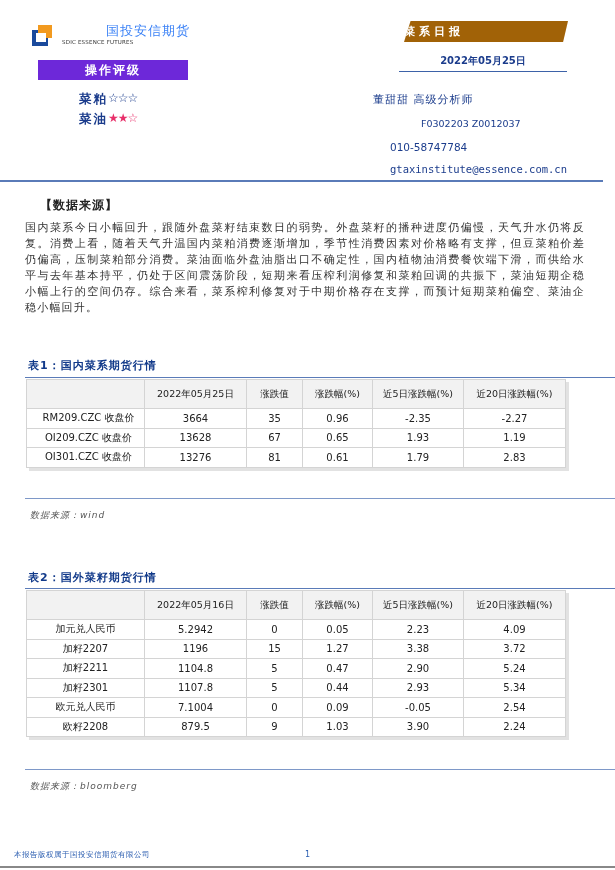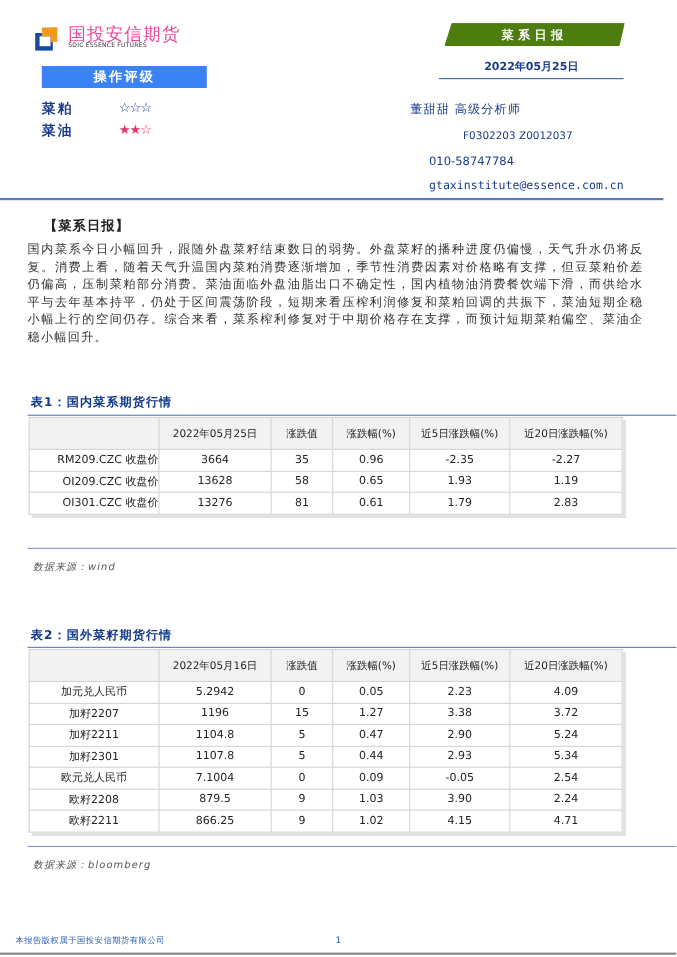--- a/index.html
+++ b/index.html
@@ -5,51 +5,51 @@
   * { box-sizing: border-box; margin: 0; padding: 0; }
   html, body { width: 615px; height: 870px; background: #ffffff; overflow: hidden; }
   body { position: relative; font-family: "DejaVu Sans", "Liberation Sans", sans-serif; color: #222; }
 
   .logo { position: absolute; left: 32px; top: 24px; display: flex; align-items: center; }
   .logo-mark { position: relative; width: 22px; height: 22px; margin-right: 8px; }
   .logo-mark .blue { position: absolute; left: 0; top: 6px; width: 16px; height: 16px; background: #1a4a9c; }
   .logo-mark .blue-in { position: absolute; left: 4px; top: 9px; width: 10px; height: 9px; background: #fff; }
   .logo-mark .orange { position: absolute; left: 6px; top: 1px; width: 14px; height: 8px; background: #f29a1f; }
   .logo-mark .orange2 { position: absolute; left: 14px; top: 1px; width: 6px; height: 13px; background: #f29a1f; }
-  .logo-text-cn { font-size: 16px; color: #ec4899; letter-spacing: 1px; line-height: 14px; }
+  .logo-text-cn { font-size: 13px; color: #3b82f6; letter-spacing: 1px; line-height: 14px; margin-left: 44px; }
   .logo-text-en { font-size: 5.5px; color: #333; letter-spacing: 0.2px; line-height: 8px; }
 
-  .rating-bar { position: absolute; left: 38px; top: 60px; width: 150px; height: 20px; background: #3b82f6; color: #fff; font-size: 12px; font-weight: bold; text-align: center; line-height: 20px; letter-spacing: 2px; }
+  .rating-bar { position: absolute; left: 38px; top: 60px; width: 150px; height: 20px; background: #6d28d9; color: #fff; font-size: 12px; font-weight: bold; text-align: center; line-height: 20px; letter-spacing: 2px; }
   .rating-row { position: absolute; left: 38px; display: flex; font-size: 12.5px; color: #1b3c8c; font-weight: bold; }
-  .rating-row .name { width: 70px; letter-spacing: 2px; }
+  .rating-row .name { width: 70px; letter-spacing: 2px; text-align: right; }
   .stars { font-size: 12px; letter-spacing: -1px; }
   .stars.blue { color: #1b3c8c; }
   .stars.red { color: #e8306a; }
 
-  .report-tag { position: absolute; left: 404px; top: 21px; width: 164px; height: 21px; background: #4d7c0f; clip-path: polygon(4% 0, 100% 0, 97% 100%, 0 100%); color: #fff; font-size: 11px; font-weight: bold; text-align: center; line-height: 21px; letter-spacing: 4px; }
+  .report-tag { position: absolute; left: 404px; top: 21px; width: 164px; height: 21px; background: #a16207; clip-path: polygon(4% 0, 100% 0, 97% 100%, 0 100%); color: #fff; font-size: 11px; font-weight: bold; line-height: 21px; letter-spacing: 4px; }
   .report-date { position: absolute; left: 399px; top: 54px; width: 168px; text-align: center; font-size: 10px; font-weight: bold; color: #1b3c8c; padding-bottom: 3px; border-bottom: 1.2px solid #3d62a8; }
 
   .analyst-name { position: absolute; left: 373px; top: 92px; font-size: 11px; font-weight: normal; color: #1b3c8c; letter-spacing: 1px; }
   .analyst-ids { position: absolute; left: 373px; top: 118px; font-size: 9.5px; color: #1b3c8c; font-family: "DejaVu Sans", sans-serif; padding-left: 48px; }
   .analyst-phone { position: absolute; left: 390px; top: 141px; font-size: 10.5px; color: #1b3c8c; }
   .analyst-email { position: absolute; left: 390px; top: 163px; font-size: 10.5px; color: #1b3c8c; font-family: "DejaVu Sans Mono", monospace; }
   .header-rule { position: absolute; left: 0; top: 180px; width: 603px; height: 1.5px; background: #5a7bb8; }
 
   .section-heading { position: absolute; left: 40px; top: 197px; font-size: 12px; font-weight: bold; color: #222; letter-spacing: 1px; }
   .body-text { position: absolute; left: 25px; top: 219px; width: 560px; font-size: 11px; line-height: 16px; color: #333; letter-spacing: 1.2px; font-family: Liberation Serif, serif; text-align: justify; }
 
   .table-title { position: absolute; left: 28px; font-size: 11px; font-weight: bold; color: #123a8a; letter-spacing: 1px; }
   .title-rule { position: absolute; left: 25px; width: 590px; height: 1.2px; background: #5a7bb8; }
   .source-rule { position: absolute; left: 25px; width: 590px; height: 1px; background: #7e98c8; }
   .source { position: absolute; left: 30px; font-size: 9px; color: #555; font-style: italic; letter-spacing: 1px; }
 
   table.data { position: absolute; left: 26px; border-collapse: collapse; font-size: 10px; color: #222; box-shadow: 3px 3px 0 #e2e2e2; }
   table.data td, table.data th { border: 1px solid #d4d4d4; text-align: center; font-weight: normal; height: 19.5px; }
   table.data th { background: #f2f2f2; height: 29px; font-size: 9.5px; }
-  table.data td.label-left { text-align: right; padding-left: 6px; }
+  table.data td.label-left { text-align: center; padding-left: 6px; }
   table.data td, table.data th { font-family: "DejaVu Sans", sans-serif; }
 
   .footer-rule { position: absolute; left: 0; top: 866px; width: 615px; height: 2px; background: #888; }
   .footer-left { position: absolute; left: 14px; top: 850px; font-size: 7.5px; color: #2a5db0; letter-spacing: 0.5px; }
   .footer-page { position: absolute; left: 305px; top: 850px; font-size: 8px; color: #2a5db0; }
   .footer-right { position: absolute; left: 453px; top: 850px; font-size: 7.5px; color: #2a5db0; letter-spacing: 0.5px; margin-top: 48px; }
 </style>
 </head>
 <body>
 
@@ -78,21 +78,21 @@
 
 <div class="report-tag">菜系日报</div>
 <div class="report-date">2022年05月25日</div>
 
 <div class="analyst-name">董甜甜 高级分析师</div>
 <div class="analyst-ids">F0302203 Z0012037</div>
 <div class="analyst-phone">010-58747784</div>
 <div class="analyst-email">gtaxinstitute@essence.com.cn</div>
 <div class="header-rule"></div>
 
-<div class="section-heading">【菜系日报】</div>
+<div class="section-heading">【数据来源】</div>
 <div class="body-text">国内菜系今日小幅回升，跟随外盘菜籽结束数日的弱势。外盘菜籽的播种进度仍偏慢，天气升水仍将反复。消费上看，随着天气升温国内菜粕消费逐渐增加，季节性消费因素对价格略有支撑，但豆菜粕价差仍偏高，压制菜粕部分消费。菜油面临外盘油脂出口不确定性，国内植物油消费餐饮端下滑，而供给水平与去年基本持平，仍处于区间震荡阶段，短期来看压榨利润修复和菜粕回调的共振下，菜油短期企稳小幅上行的空间仍存。综合来看，菜系榨利修复对于中期价格存在支撑，而预计短期菜粕偏空、菜油企稳小幅回升。</div>
 
 <div class="table-title" style="top:358px;">表1：国内菜系期货行情</div>
 <div class="title-rule" style="top:377px;"></div>
 <table class="data" style="top:379px;">
   <thead>
     <tr>
       <th style="width:118px"></th>
       <th style="width:102px">2022年05月25日</th>
       <th style="width:56px">涨跌值</th>
@@ -106,21 +106,21 @@
       <td class="label-left">RM209.CZC 收盘价</td>
       <td>3664</td>
       <td>35</td>
       <td>0.96</td>
       <td>-2.35</td>
       <td>-2.27</td>
     </tr>
     <tr>
       <td class="label-left">OI209.CZC 收盘价</td>
       <td>13628</td>
-      <td>58</td>
+      <td>67</td>
       <td>0.65</td>
       <td>1.93</td>
       <td>1.19</td>
     </tr>
     <tr>
       <td class="label-left">OI301.CZC 收盘价</td>
       <td>13276</td>
       <td>81</td>
       <td>0.61</td>
       <td>1.79</td>
@@ -186,28 +186,20 @@
       <td>2.54</td>
     </tr>
     <tr>
       <td>欧籽2208</td>
       <td>879.5</td>
       <td>9</td>
       <td>1.03</td>
       <td>3.90</td>
       <td>2.24</td>
     </tr>
-    <tr>
-      <td>欧籽2211</td>
-      <td>866.25</td>
-      <td>9</td>
-      <td>1.02</td>
-      <td>4.15</td>
-      <td>4.71</td>
-    </tr>
   </tbody>
 </table>
 <div class="source-rule" style="top:769px;"></div>
 <div class="source" style="top:780px;">数据来源：bloomberg</div>
 
 <div class="footer-left">本报告版权属于国投安信期货有限公司</div>
 <div class="footer-page">1</div>
 <div class="footer-right">不可作为投资依据，转载请注明出处</div>
 <div class="footer-rule"></div>
 

